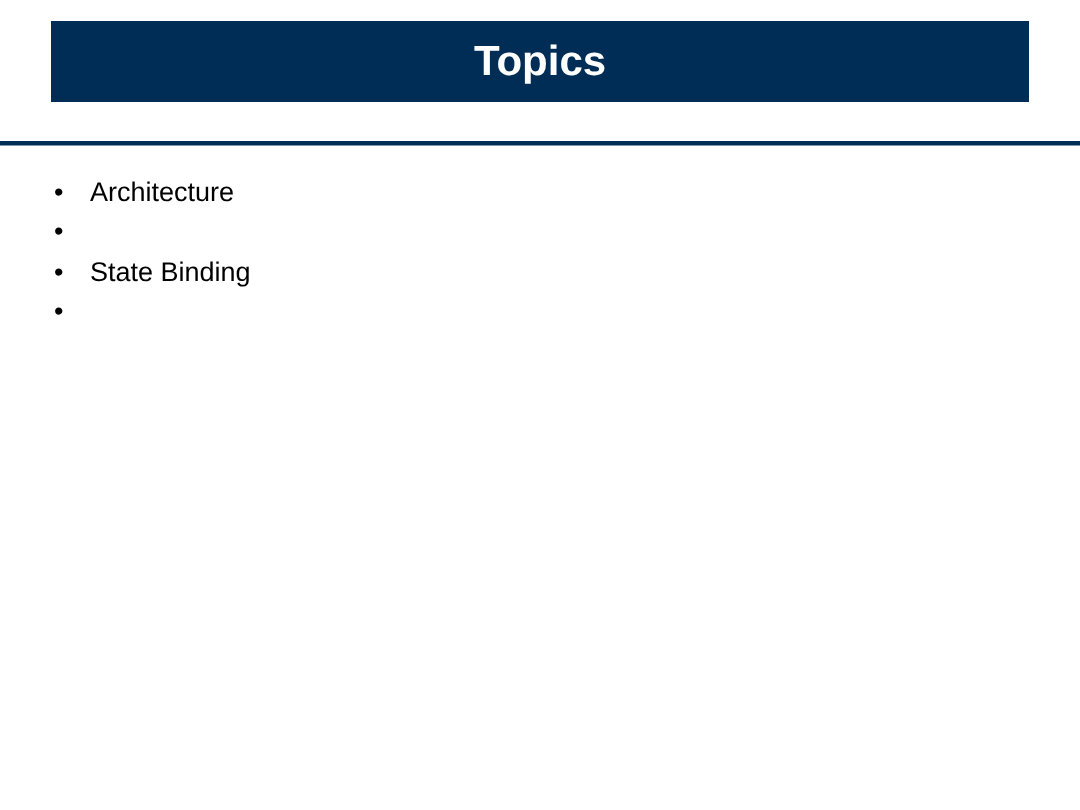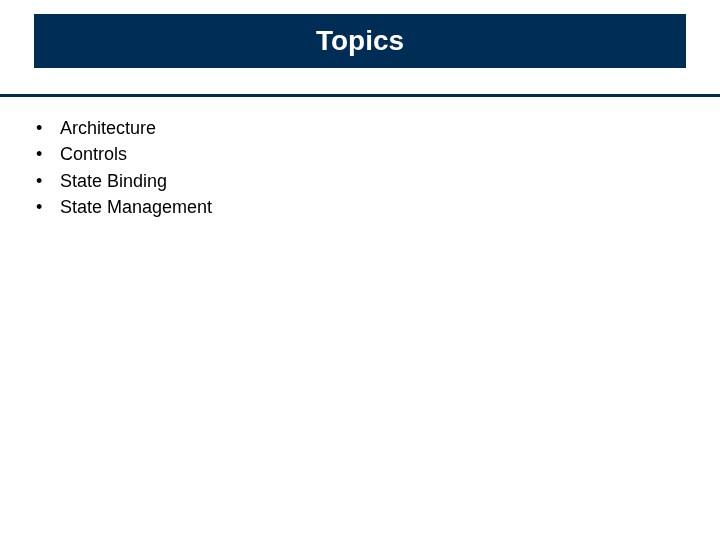--- a/index.html
+++ b/index.html
@@ -80,27 +80,25 @@
 
   <div class="body">
 
     <div class="bullet-row">
       <span class="bullet-dot">•</span>
       <span class="bullet-text">Architecture</span>
     </div>
 
     <div class="bullet-row">
       <span class="bullet-dot">•</span>
-      <span class="bullet-text">Controls</span>
     </div>
 
     <div class="bullet-row">
       <span class="bullet-dot">•</span>
       <span class="bullet-text">State Binding</span>
     </div>
 
     <div class="bullet-row">
       <span class="bullet-dot">•</span>
-      <span class="bullet-text">State Management</span>
     </div>
 
   </div>
 </div>
 
 </body></html>

